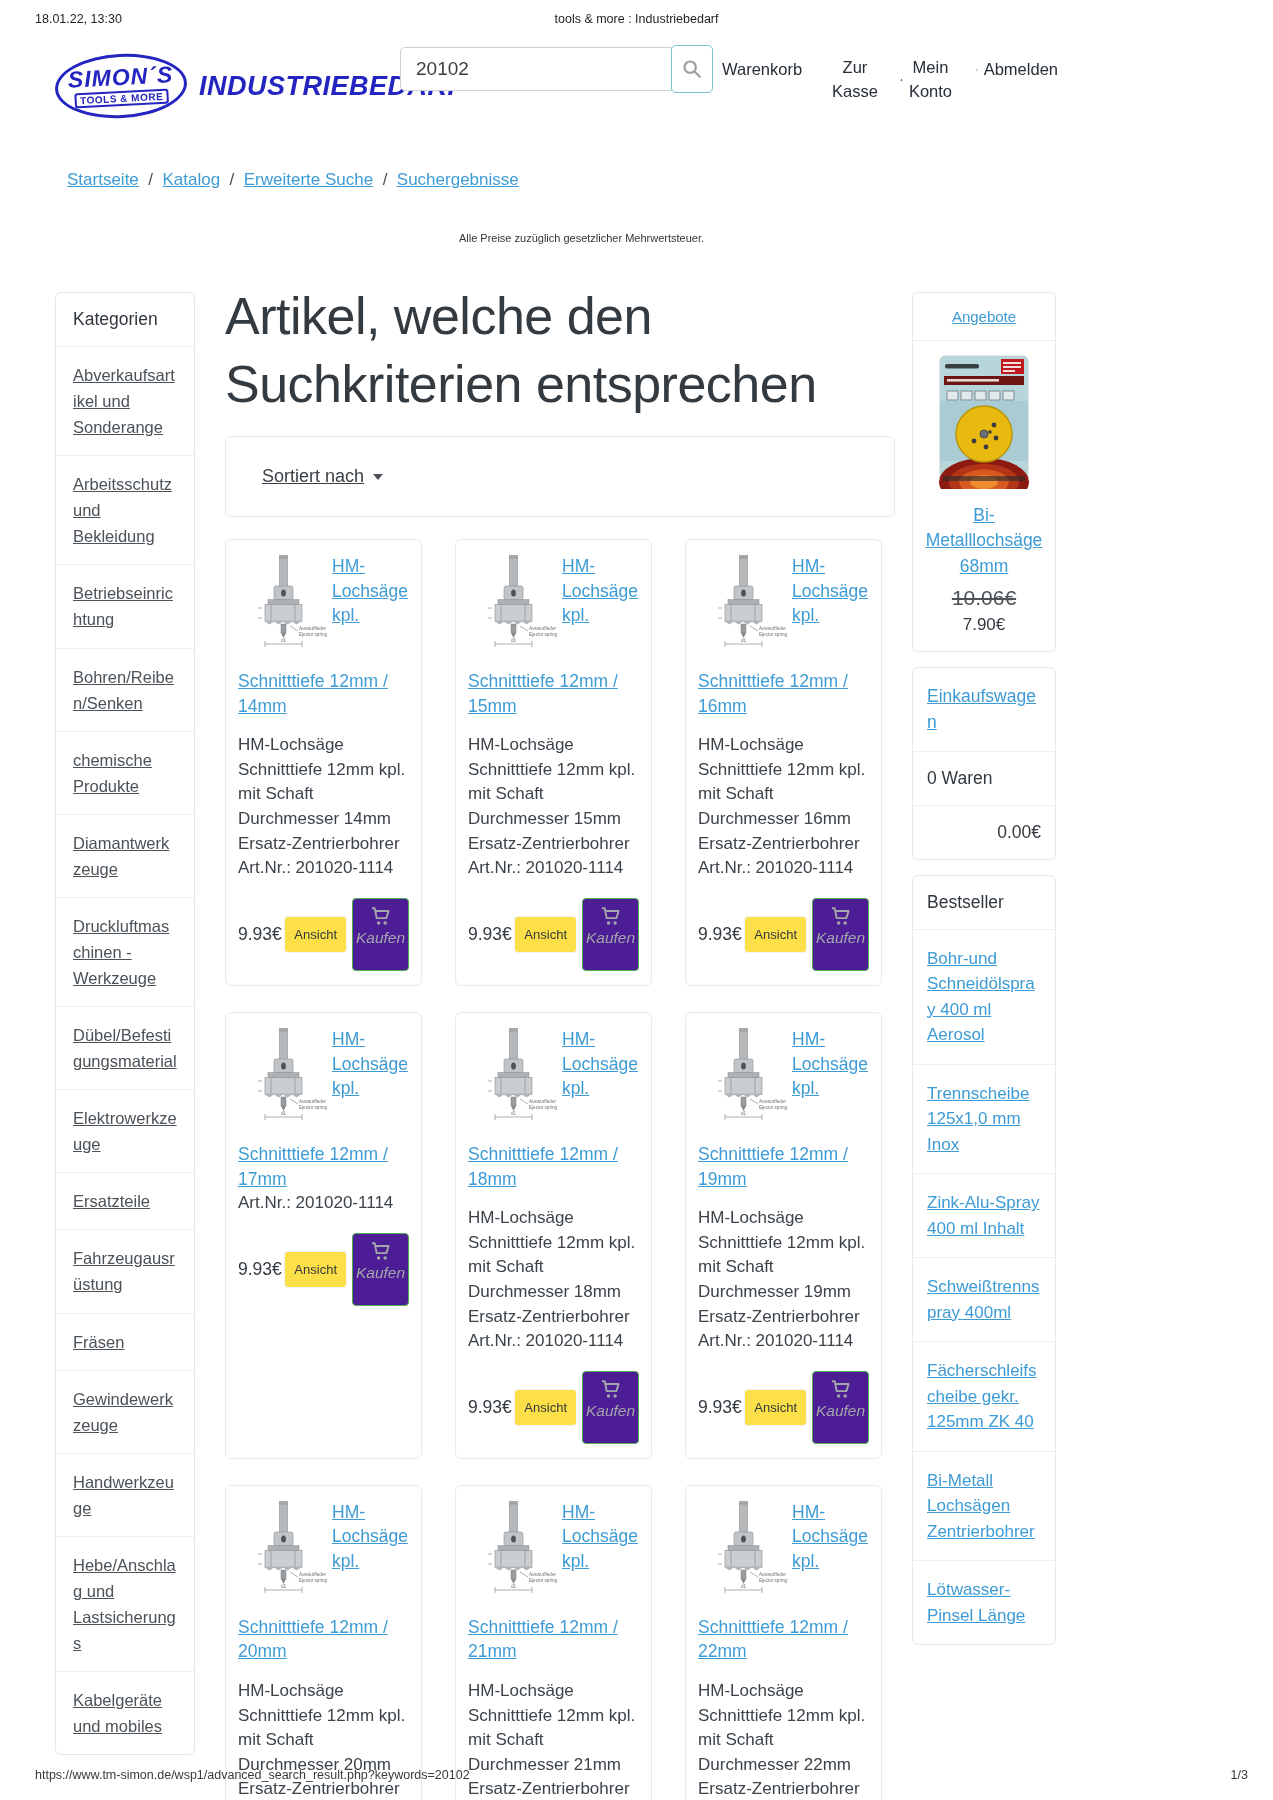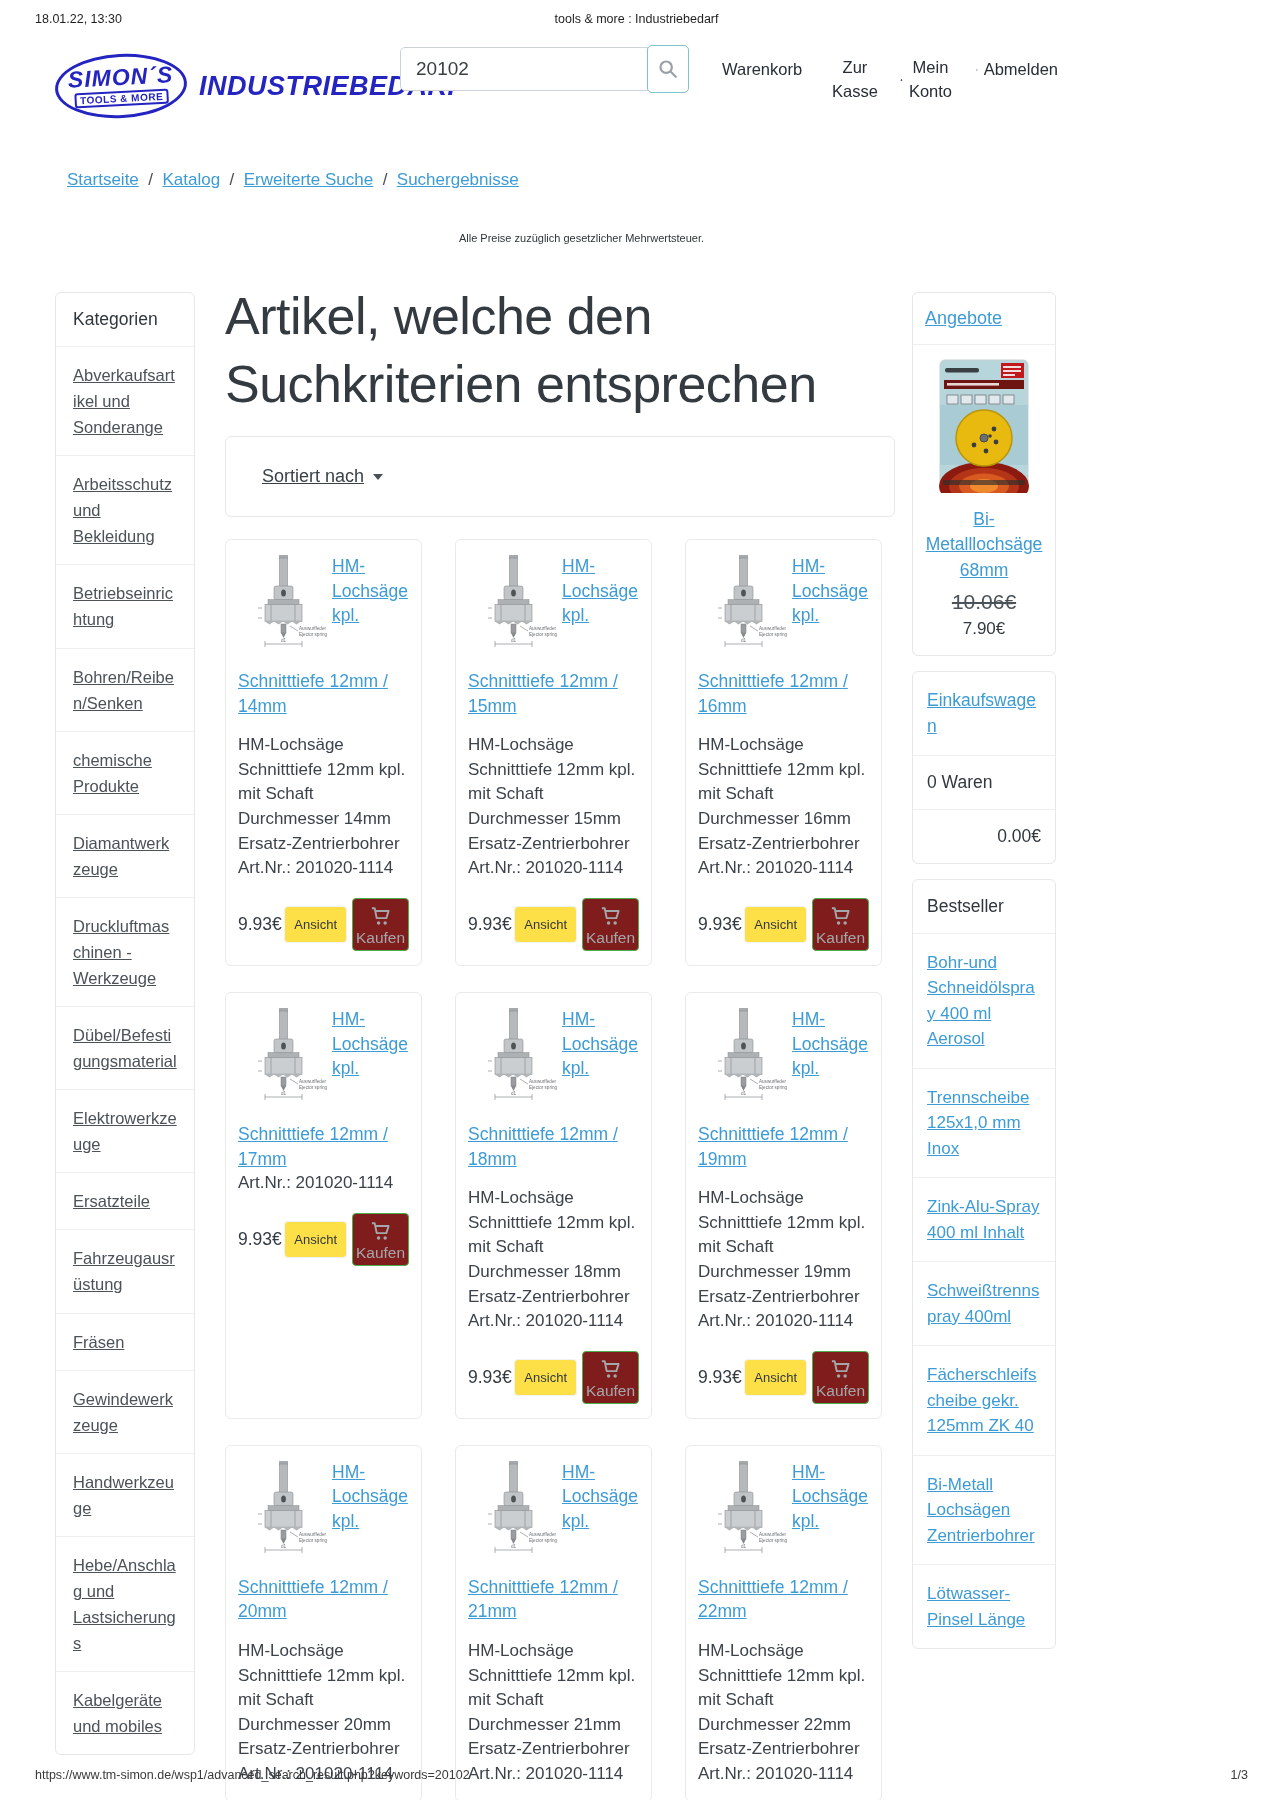--- a/index.html
+++ b/index.html
@@ -26,21 +26,21 @@
     width:132px; height:64px; border:3px solid #2424c0; border-radius:50%;
     display:flex; flex-direction:column; align-items:center; justify-content:center;
     transform:rotate(-3deg); background:#fff;
   }
   .logo-simons { font-size:23px; font-weight:bold; font-style:italic; color:#2424c0; letter-spacing:1px; line-height:1; }
   .logo-tools  { font-size:10px; font-weight:bold; color:#2424c0; border:2px solid #2424c0; border-radius:3px; padding:0 3px; margin-top:2px; letter-spacing:0.5px; }
   .logo-brand  { font-size:27px; font-weight:bold; font-style:italic; color:#2424c0; letter-spacing:0.5px; }
 
   .search { position:absolute; left:345px; top:5px; display:flex; align-items:stretch; }
   .search-input {
-    width:248px; height:44px; border:1px solid #ccd2d7; border-radius:5px 0 0 5px;
+    width:272px; height:44px; border:1px solid #ccd2d7; border-radius:5px 0 0 5px;
     font-size:19px; padding:0 15px; color:#3a4045; outline:none;
     font-family:"Liberation Sans", sans-serif;
   }
   .search-btn {
     width:42px; height:48px; margin-left:-1px; margin-top:-2px;
     border:1px solid #7cc5c8; border-radius:5px; background:#fff;
     display:flex; align-items:center; justify-content:center;
   }
 
   .header-nav { position:absolute; right:160px; top:14px; display:flex; gap:24px; align-items:flex-start; }
@@ -82,29 +82,29 @@
   .card-desc { margin-top:15px; font-size:17px; color:#3c434a; line-height:1.45; overflow-wrap:break-word; }
   .card-art  { font-size:17px; color:#3c434a; line-height:1.45; }
   .price-row { margin-top:17px; display:flex; align-items:center; }
   .price { font-size:17.5px; color:#333a41; }
   .btn-view {
     margin-left:auto; font-size:13px; color:#32383e; background:#fde047;
     border:1px solid #f1f2f3; border-radius:4px; padding:10px 9px;
     font-family:"Liberation Sans", sans-serif;
   }
   .btn-buy {
-    margin-left:5px; width:57px; border:1px solid #4cae4c; border-radius:4px; background:#7f1d1d;
-    display:flex; flex-direction:column; align-items:center; padding:8px 0 3px;
-    color:#a3a7aa; font-size:15.5px; font-family:"Liberation Sans", sans-serif; gap:3px;
+    margin-left:5px; width:57px; border:1px solid #4cae4c; border-radius:4px; background:#4c1d95;
+    display:flex; flex-direction:column; align-items:center; padding:8px 0 23px;
+    color:#a3a7aa; font-size:15.5px; font-family:"Liberation Sans", sans-serif; gap:3px;font-style:italic;
   }
 
   
   .right-col { position:absolute; left:912px; top:292px; width:144px; display:flex; flex-direction:column; gap:15px; }
   .panel { border:1px solid #e5e7e9; border-radius:6px; background:#fff; }
-  .panel-head-link { display:block; padding:15px 12px; font-size:18px; color:#3d9bd5; text-decoration:underline; border-bottom:1px solid #edeff0; }
+  .panel-head-link { display:block; padding:15px 12px; text-align:center; font-size:15px; color:#3d9bd5; text-decoration:underline; border-bottom:1px solid #edeff0; }
   .offer-body { padding:14px 10px 16px; text-align:center; }
   .offer-link { margin-top:10px; font-size:17.5px; color:#3d9bd5; text-decoration:underline; line-height:1.45; overflow-wrap:break-word; word-break:break-word; }
   .offer-old  { margin-top:7px; font-size:21px; color:#4b5258; text-decoration:line-through; }
   .offer-new  { margin-top:5px; font-size:17px; color:#333a41; }
 
   .cart-title { display:block; padding:15px 14px; font-size:17.5px; color:#3d9bd5; text-decoration:underline; border-bottom:1px solid #edeff0; line-height:1.5; overflow-wrap:break-word; word-break:break-word; }
   .cart-count { padding:16px 14px; font-size:17.5px; color:#32383e; border-bottom:1px solid #edeff0; }
   .cart-total { padding:16px 14px; font-size:17.5px; color:#32383e; text-align:right; }
 
   .bs-title { padding:16px 14px; font-size:17.5px; color:#2f363d; border-bottom:1px solid #edeff0; }

